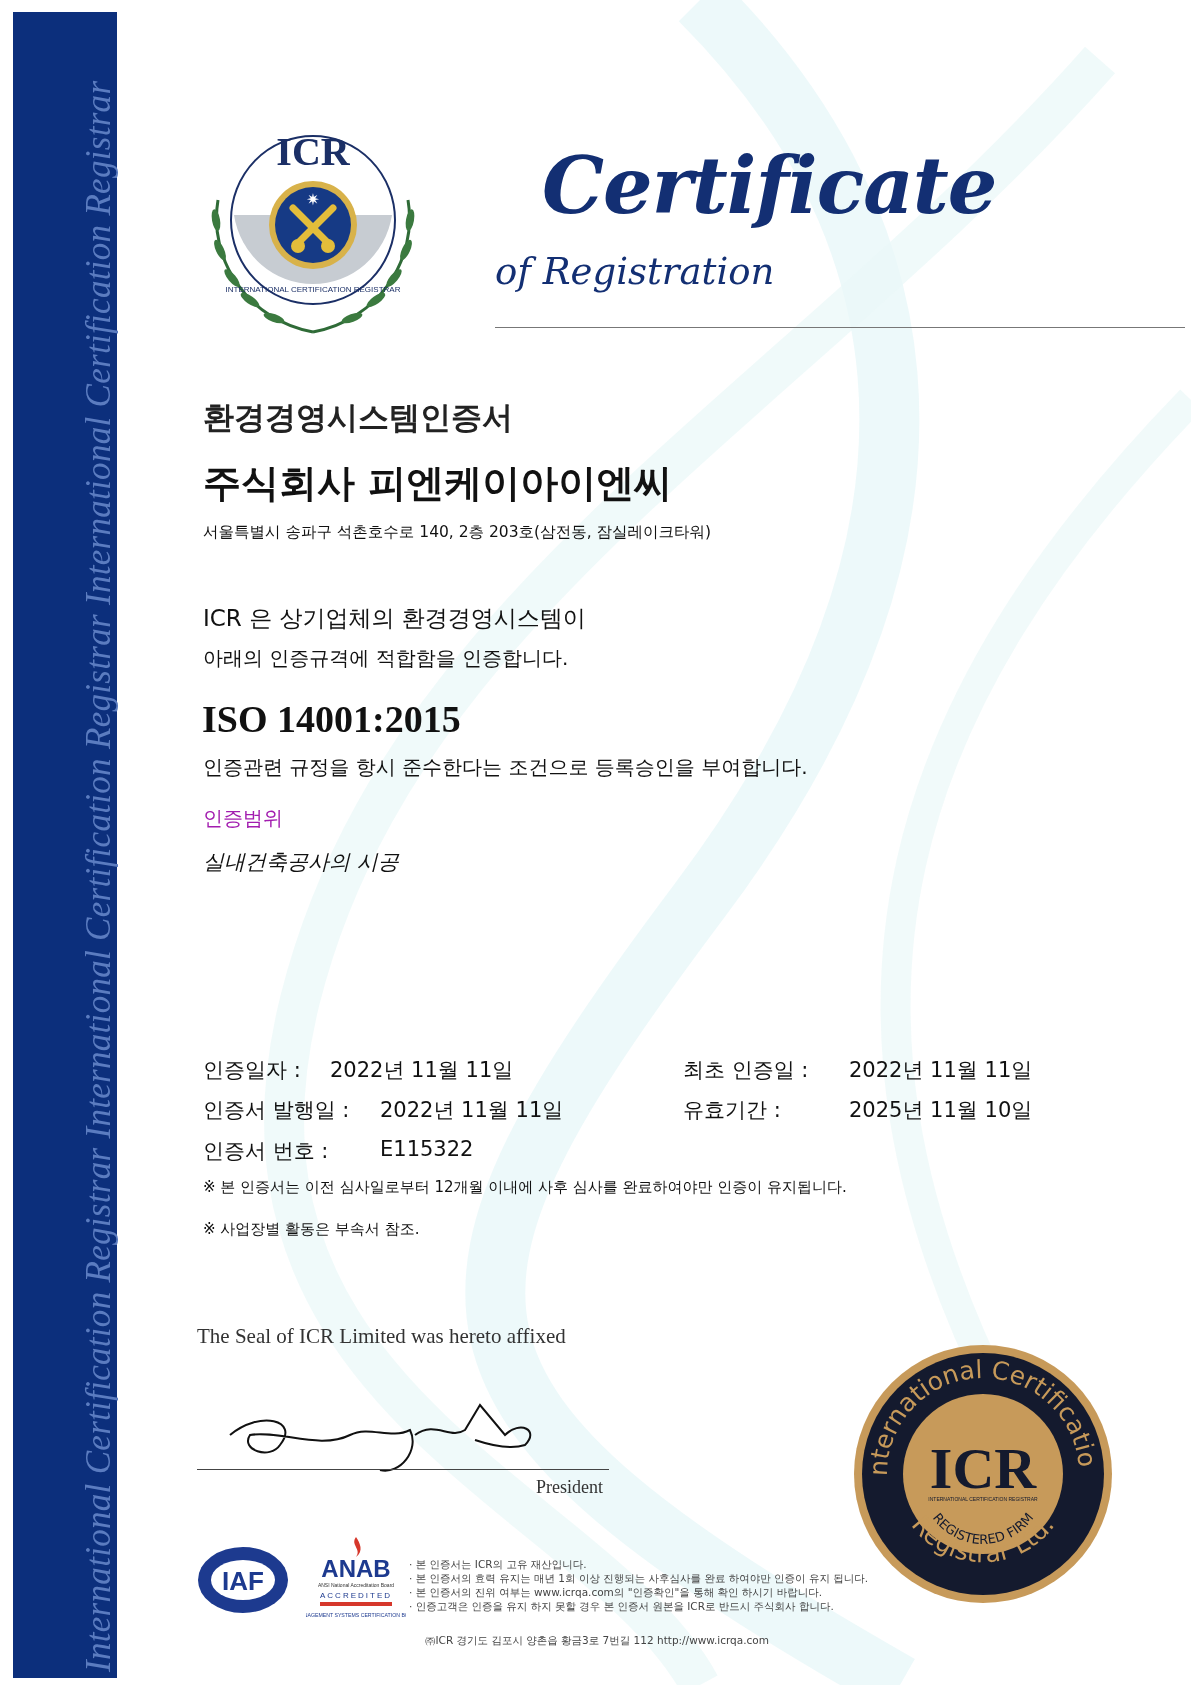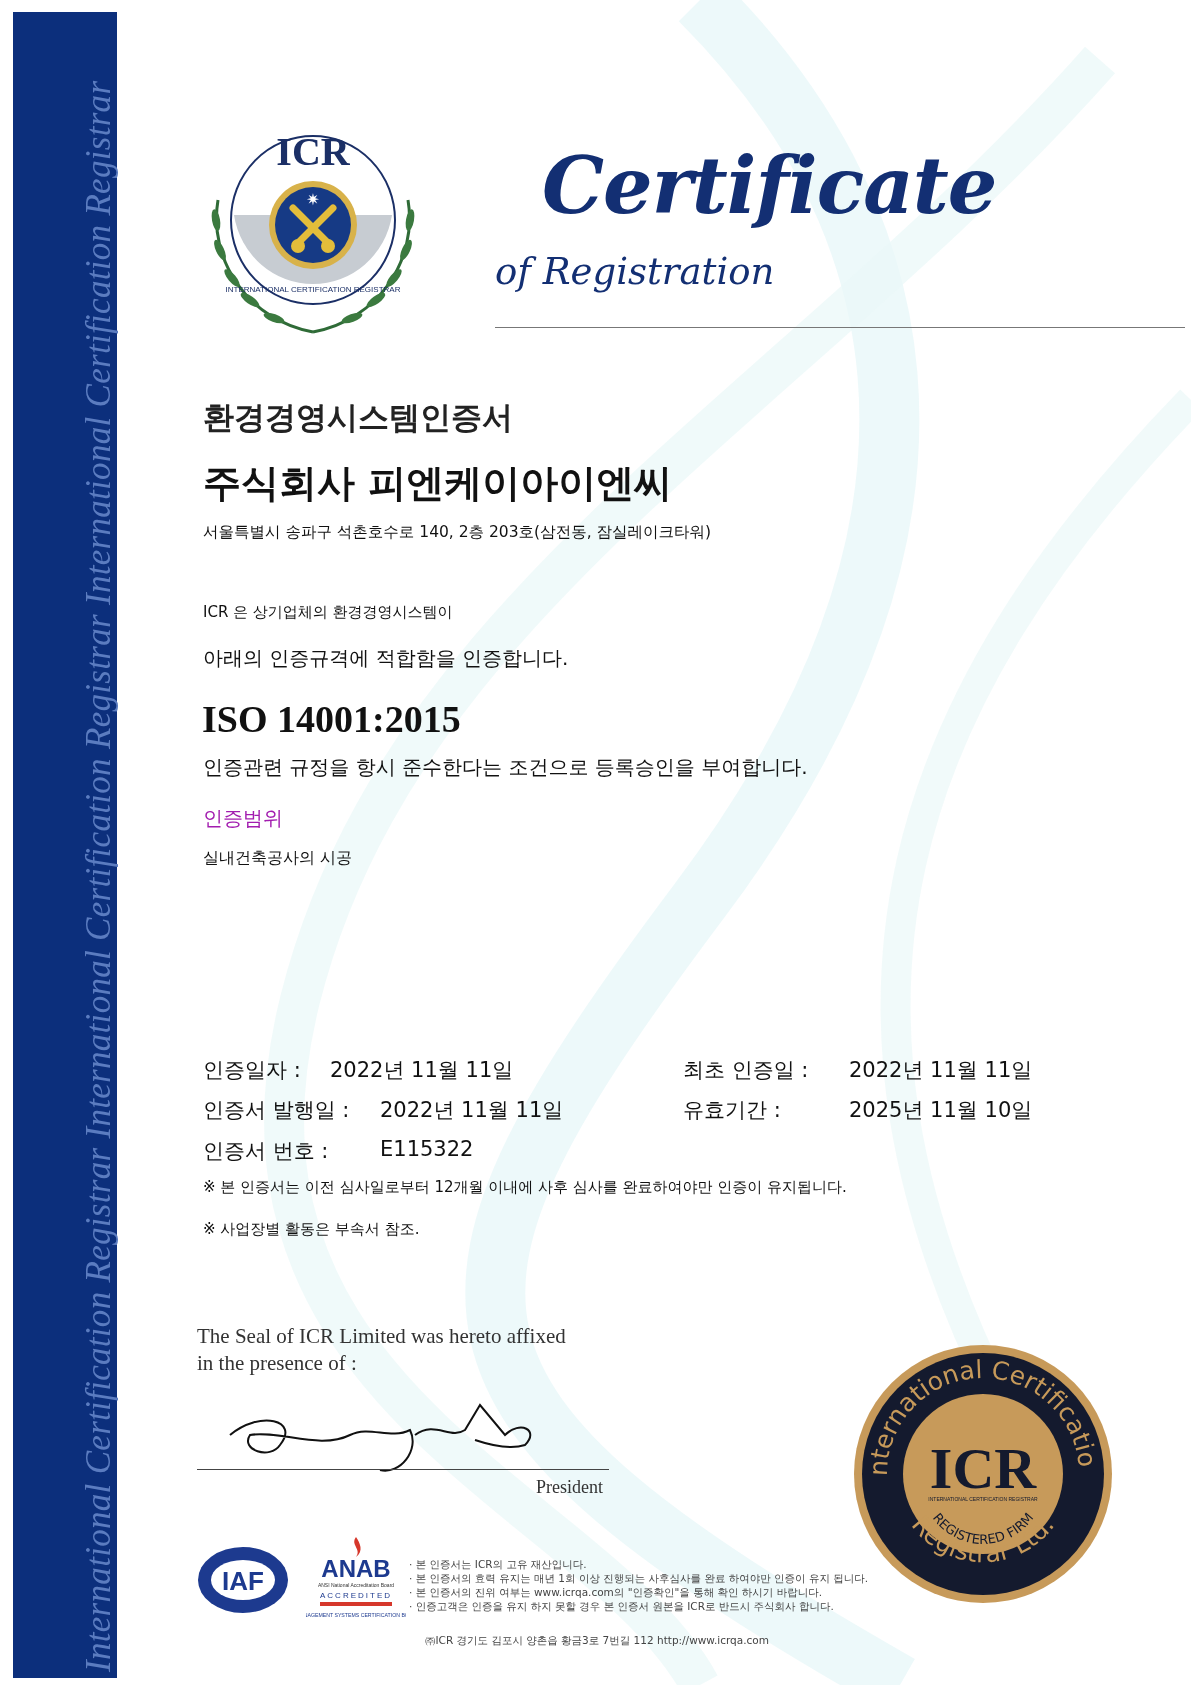--- a/index.html
+++ b/index.html
@@ -13,26 +13,26 @@
   .logo { position:absolute; left:198px; top:120px; width:230px; height:220px; }
   .title-main { position:absolute; left:498px; top:140px; font-family:"DejaVu Serif", serif; font-style:italic;
          font-weight:bold; font-size:78px; color:#132f73; letter-spacing:-1px;margin-left:44px; }
   .title-sub { position:absolute; left:495px; top:250px; font-family:"DejaVu Serif", serif; font-style:italic;
          font-size:37px; color:#132f73; }
   .title-rule { position:absolute; left:495px; top:327px; width:690px; height:1px; background:#777; }
   .t { position:absolute; white-space:nowrap; }
   .k-title { left:203px; top:397px; font-size:31px; font-weight:bold; color:#222; }
   .k-company { left:203px; top:458px; font-size:38px; font-weight:bold; color:#111; }
   .k-addr { left:203px; top:522px; font-size:15.5px; color:#111; }
-  .k-state1 { left:203px; top:603px; font-size:15px; color:#111; }
+  .k-state1 { left:203px; top:603px; font-size:23px; color:#111; }
   .k-state2 { left:203px; top:645px; font-size:20px; color:#111;text-align:center; }
   .iso { left:202px; top:697px; font-family:"Liberation Serif", serif; font-weight:bold; font-size:38px; color:#111; }
   .k-cond { left:203px; top:754px; font-size:20px; color:#111; }
   .k-scope-l { left:203px; top:805px; font-size:20px; color:#a21caf; }
-  .k-scope-v { left:203px; top:848px; font-size:16px; color:#111; }
+  .k-scope-v { left:203px; top:848px; font-size:21px; color:#111;font-style:italic; }
   .date-row { position:absolute; font-size:21px; color:#111; white-space:nowrap; }
   .note { position:absolute; font-size:15px; color:#111; white-space:nowrap; }
   .seal-text { position:absolute; left:197px; top:1323px; font-family:"Liberation Serif", serif; font-size:21px;
          color:#333; line-height:27px; }
   .sig { position:absolute; left:220px; top:1390px; width:330px; height:90px; }
   .sig-rule { position:absolute; left:197px; top:1469px; width:412px; height:1px; background:#444; }
   .president { position:absolute; left:536px; top:1477px; font-family:"Liberation Serif", serif; font-size:18px; color:#333; }
   .gold-seal { position:absolute; left:852px; top:1343px; width:262px; height:262px; }
   .iaf { position:absolute; left:196px; top:1545px; width:94px; height:70px; }
   .anab { position:absolute; left:306px; top:1535px; width:100px; height:92px; }
@@ -107,21 +107,20 @@
 <div class="date-row" style="left:683px;top:1056px;">최초 인증일 :</div>
 <div class="date-row" style="left:849px;top:1056px;">2022년 11월 11일</div>
 <div class="date-row" style="left:683px;top:1096px;">유효기간 :</div>
 <div class="date-row" style="left:849px;top:1096px;">2025년 11월 10일</div>
 
 <div class="note" style="left:203px;top:1178px;">※ 본 인증서는 이전 심사일로부터 12개월 이내에 사후 심사를 완료하여야만 인증이 유지됩니다.</div>
 <div class="note" style="left:203px;top:1220px;">※ 사업장별 활동은 부속서 참조.</div>
 
 <div class="seal-text">
   <div>The Seal of ICR Limited was hereto affixed</div>
-  <div>in the presence of :</div>
 </div>
 <svg class="sig" viewBox="0 0 330 90">
   <path d="M10 45 C 40 20, 80 30, 60 55 C 50 70, 20 60, 30 45 C 60 40, 100 60, 130 45 C 150 35, 170 50, 190 40 C 200 60, 180 85, 160 80 M195 45 C 215 30, 230 50, 245 40 L 260 15 L 285 45 C 300 30, 320 40, 305 55 C 290 60, 270 55, 255 50" stroke="#111" stroke-width="2" fill="none"></path>
 </svg>
 <div class="sig-rule"></div>
 <div class="president">President</div>
 
 <svg class="gold-seal" viewBox="0 0 262 262">
   <defs>
     <path id="arcTop" d="M 35 131 A 96 96 0 0 1 227 131"></path>

